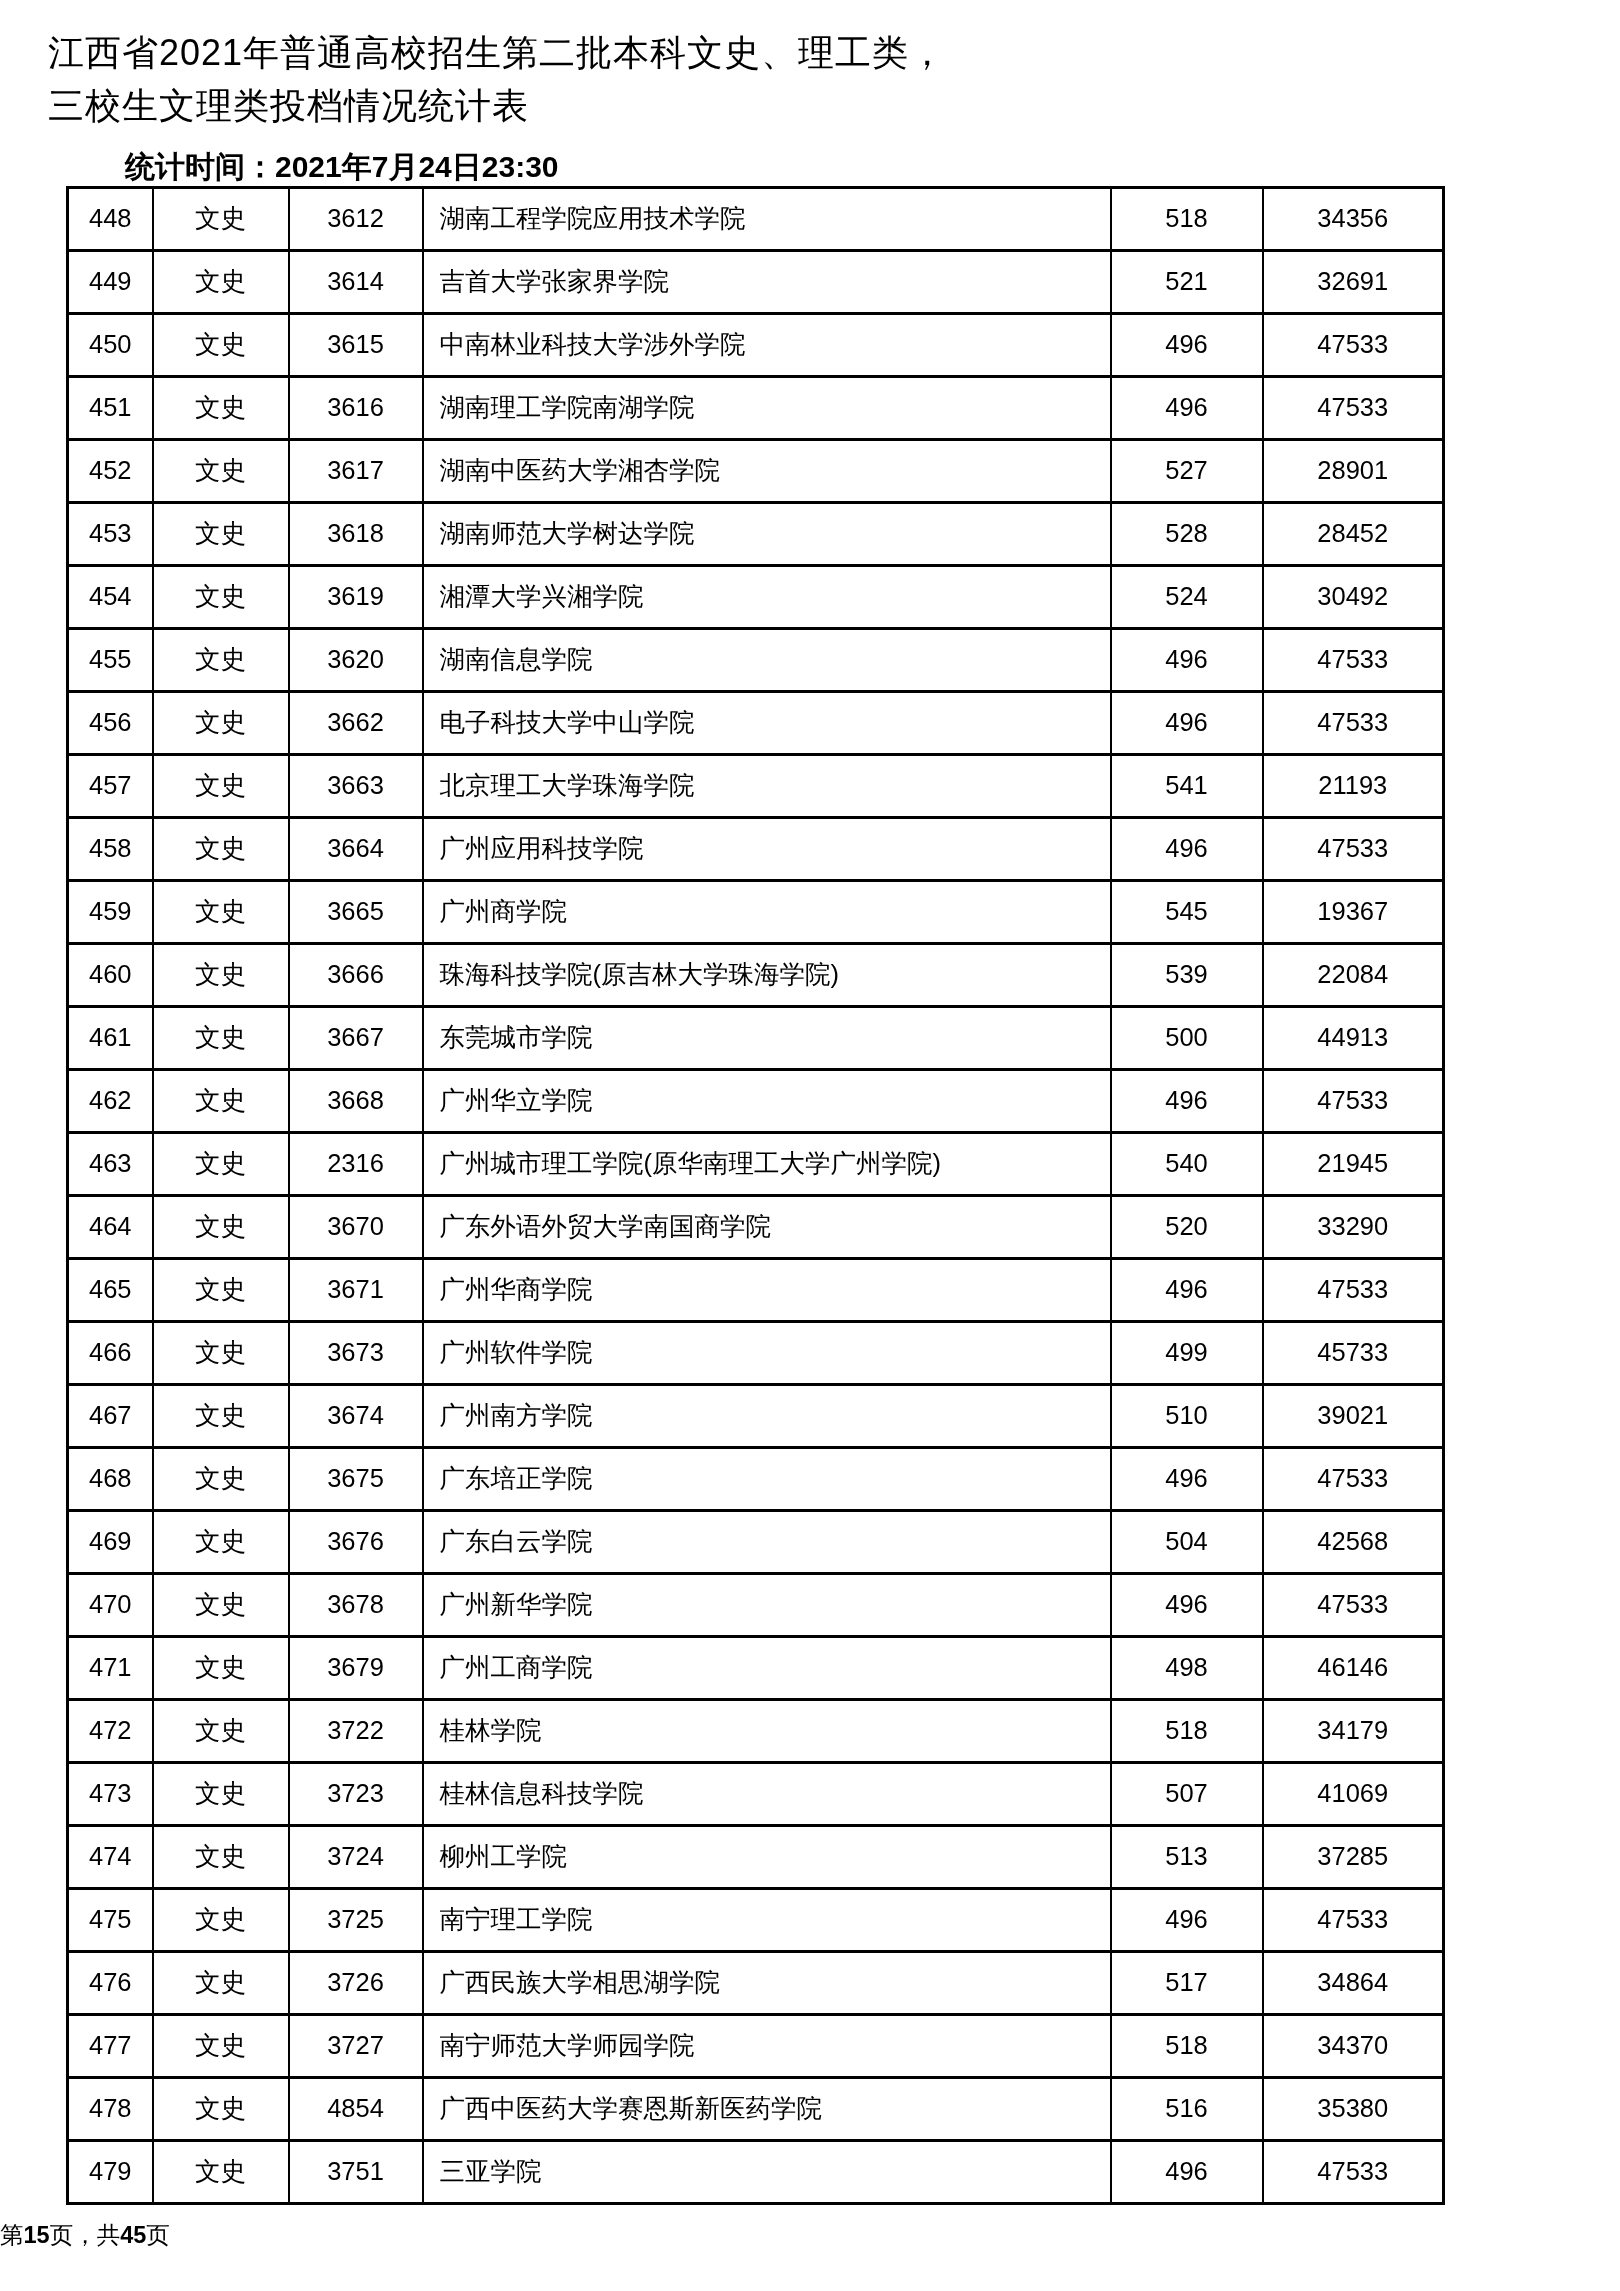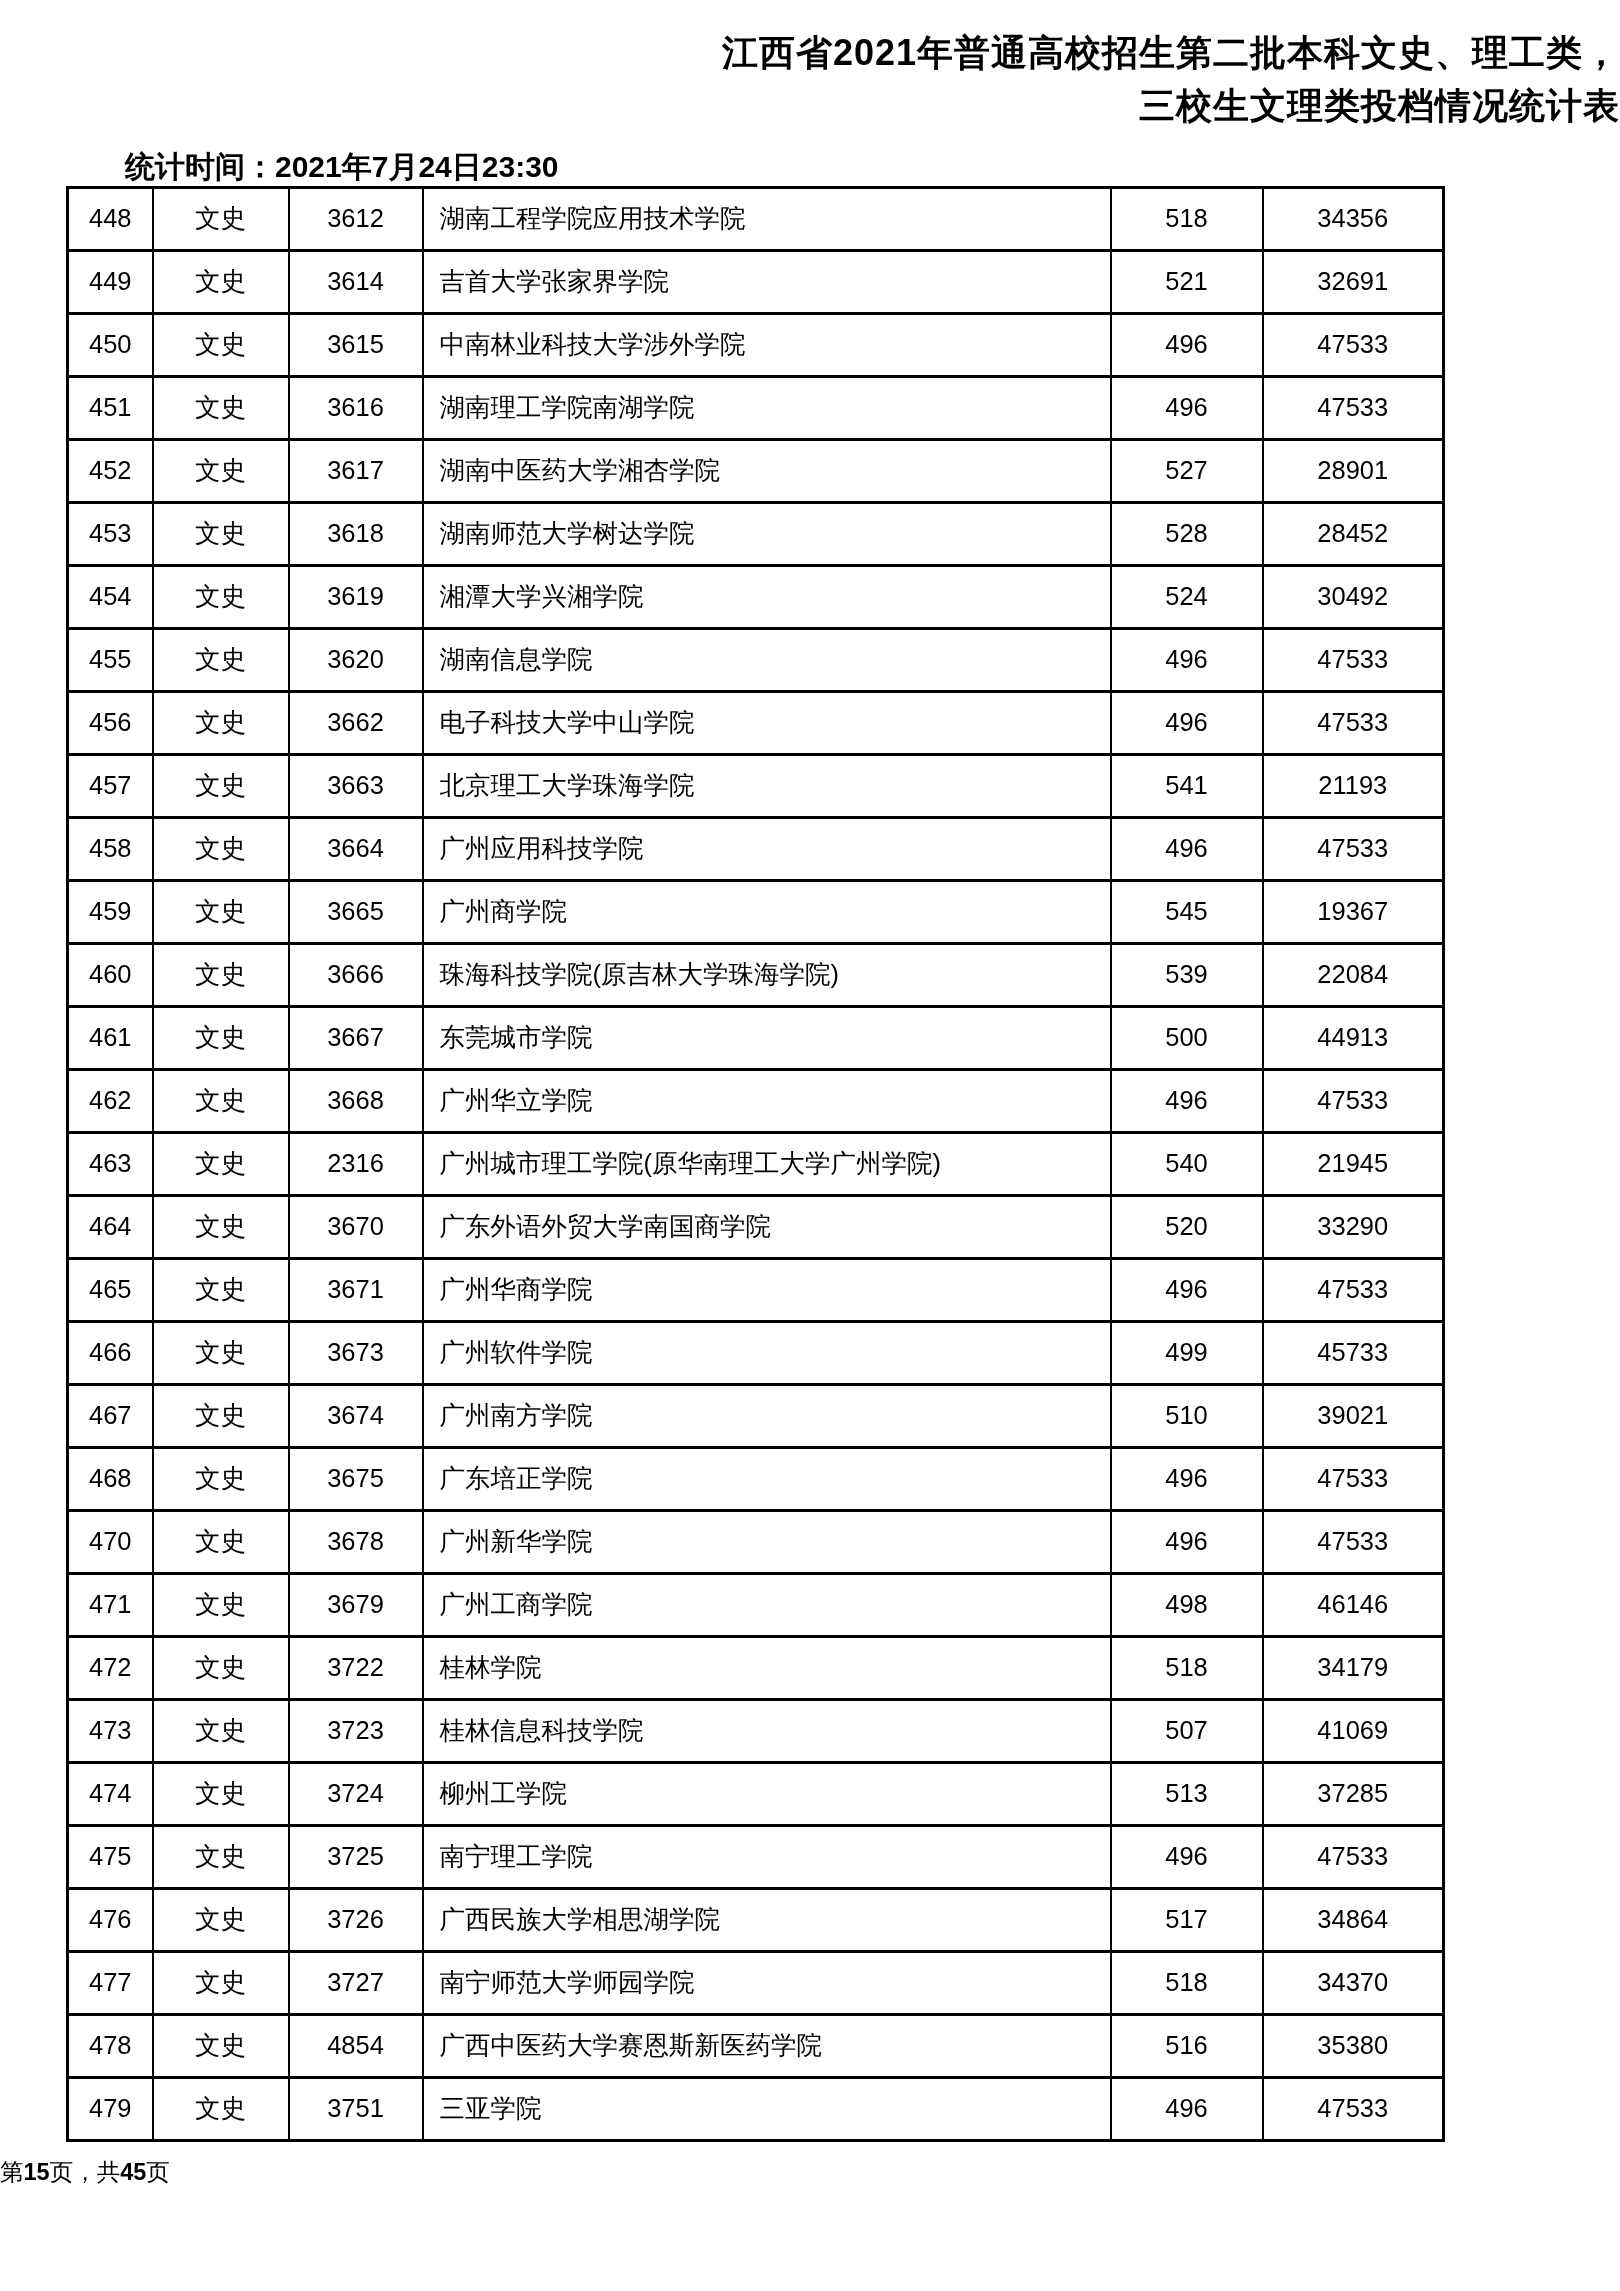--- a/index.html
+++ b/index.html
@@ -7,22 +7,22 @@
   body {
     width: 1620px;
     height: 2292px;
     background: #ffffff;
     color: #000000;
     font-family: "Liberation Sans", sans-serif;
     overflow: hidden;
   }
   .title-block {
     padding-top: 25.5px;
-    text-align: right;
-    font-weight: bold;
+    text-align: left;
+    font-weight: normal;
     font-size: 36px;
     line-height: 53px;
     letter-spacing: 1px;
     margin-left: 48px;
   }
   .stat-time {
     margin: 19.6px 0 3.9px 125px;
     font-size: 30px;
     font-weight: bold;
     height: 31px;
@@ -242,20 +242,28 @@
       </tr>
       <tr>
         <td>468</td>
         <td>文史</td>
         <td>3675</td>
         <td class="school">广东培正学院</td>
         <td>496</td>
         <td>47533</td>
       </tr>
       <tr>
+        <td>469</td>
+        <td>文史</td>
+        <td>3676</td>
+        <td class="school">广东白云学院</td>
+        <td>504</td>
+        <td>42568</td>
+      </tr>
+      <tr>
         <td>470</td>
         <td>文史</td>
         <td>3678</td>
         <td class="school">广州新华学院</td>
         <td>496</td>
         <td>47533</td>
       </tr>
       <tr>
         <td>471</td>
         <td>文史</td>

